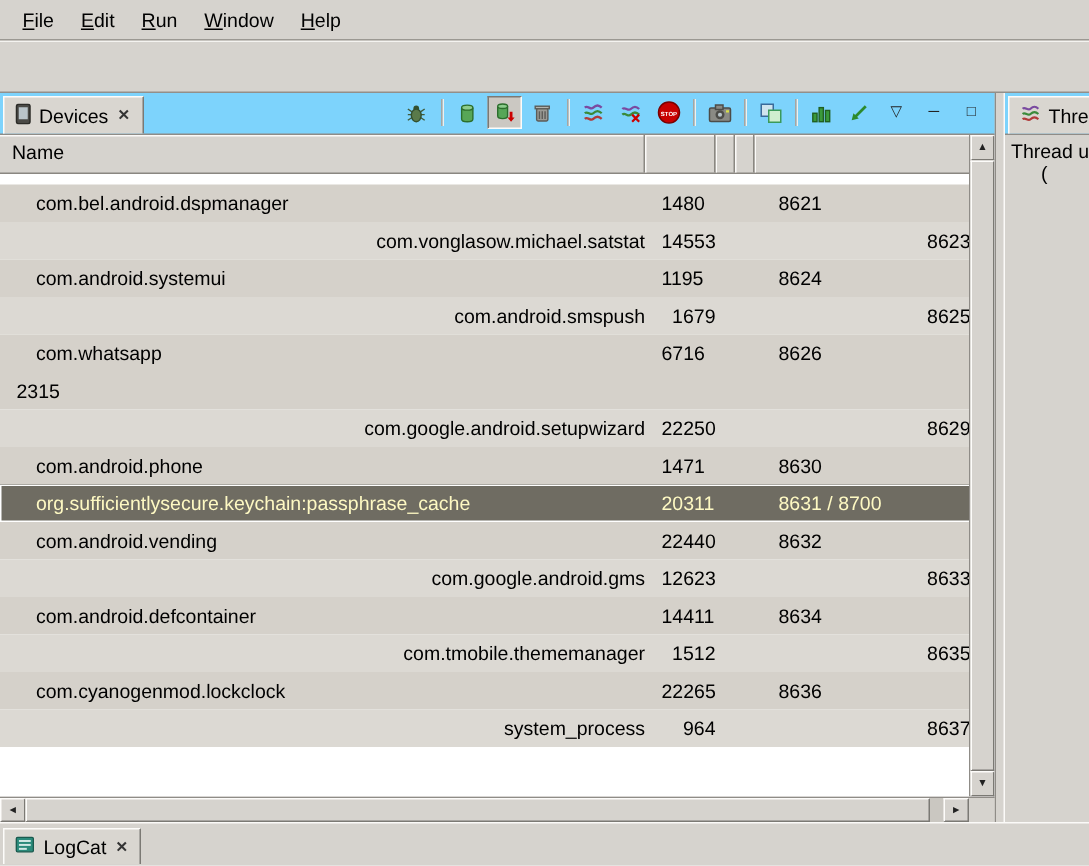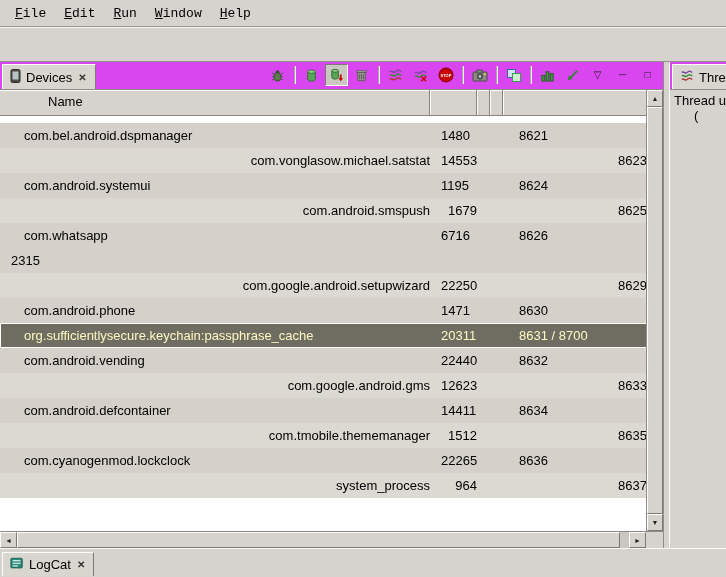--- a/index.html
+++ b/index.html
@@ -10,37 +10,37 @@
     background:#d6d3ce;
     color:#000;
     position:relative;
   }
   
   .menubar {
     height:27px; display:flex; align-items:center;
     padding-left:6px; background:#d6d3ce;
     border-bottom:1px solid #9b9892;
   }
-  .menu-item { padding:3px 9px; cursor:default;font-family:Liberation Mono, monospace; }
+  .menu-item { padding:3px 9px; cursor:default; }
   
   .toolstrip {
     height:35px; background:#d6d3ce;
     border-bottom:1px solid #928f8a;
     box-shadow: inset 0 1px 0 #f4f3f0;
   }
   
   .main { display:flex; height:486px; }
   .devices-panel { width:664px; display:flex; flex-direction:column; border-right:1px solid #8f8c87; }
   .sash { width:5px; background:#d6d3ce; }
   .right-panel { flex:1; display:flex; flex-direction:column; overflow:hidden; border-left:1px solid #fbfaf8; }
 
   
   .tabbar {
     height:28px; display:flex; align-items:flex-end;
-    background:#d946ef; border-bottom:1px solid #8f8c87;text-align:center;
+    background:#7dd3fc; border-bottom:1px solid #8f8c87;text-align:center;
   }
   .tab {
     display:flex; align-items:center; gap:5px;
     height:25px; margin-left:2px; padding:0 7px;
     background:#d9d6d0;
     border:1px solid #7b7974; border-top-color:#fdfcfa; border-left-color:#fdfcfa;
     border-bottom:none;
     white-space:nowrap;
   }
   .tab-close { font-size:10px; font-weight:bold; color:#333; cursor:default; padding:0 1px; }
@@ -64,21 +64,21 @@
   
   .table-area { position:relative; height:441px; background:#fff; overflow:hidden; }
   .thead {
     display:grid; grid-template-columns:430px 47px 13px 13px 1fr;
     width:647px; height:26px; line-height:24px;
     background:#d6d3ce;
     border-bottom:1px solid #8a8781;
     box-shadow: inset 0 1px 0 #fbfaf8;
   }
   .th { border-right:1px solid #8a8781; box-shadow:1px 0 0 #fbfaf8; overflow:hidden; }
-  .th.c0 { padding-left:8px;margin-left:40px; }
+  .th.c0 { padding-left:8px; }
   .th.c4 { border-right:none; box-shadow:none; }
   .tbody { width:647px; padding-top:7px; background:#fff; }
   .trow {
     display:grid; grid-template-columns:430px 47px 13px 13px 1fr;
     height:25px; line-height:25px;
     background:#d5d1ca;
   }
   .trow.alt { background:#dcd9d3;text-align:right; }
   .trow.sel {
     background:#6f6c62; color:#fef9c3;

